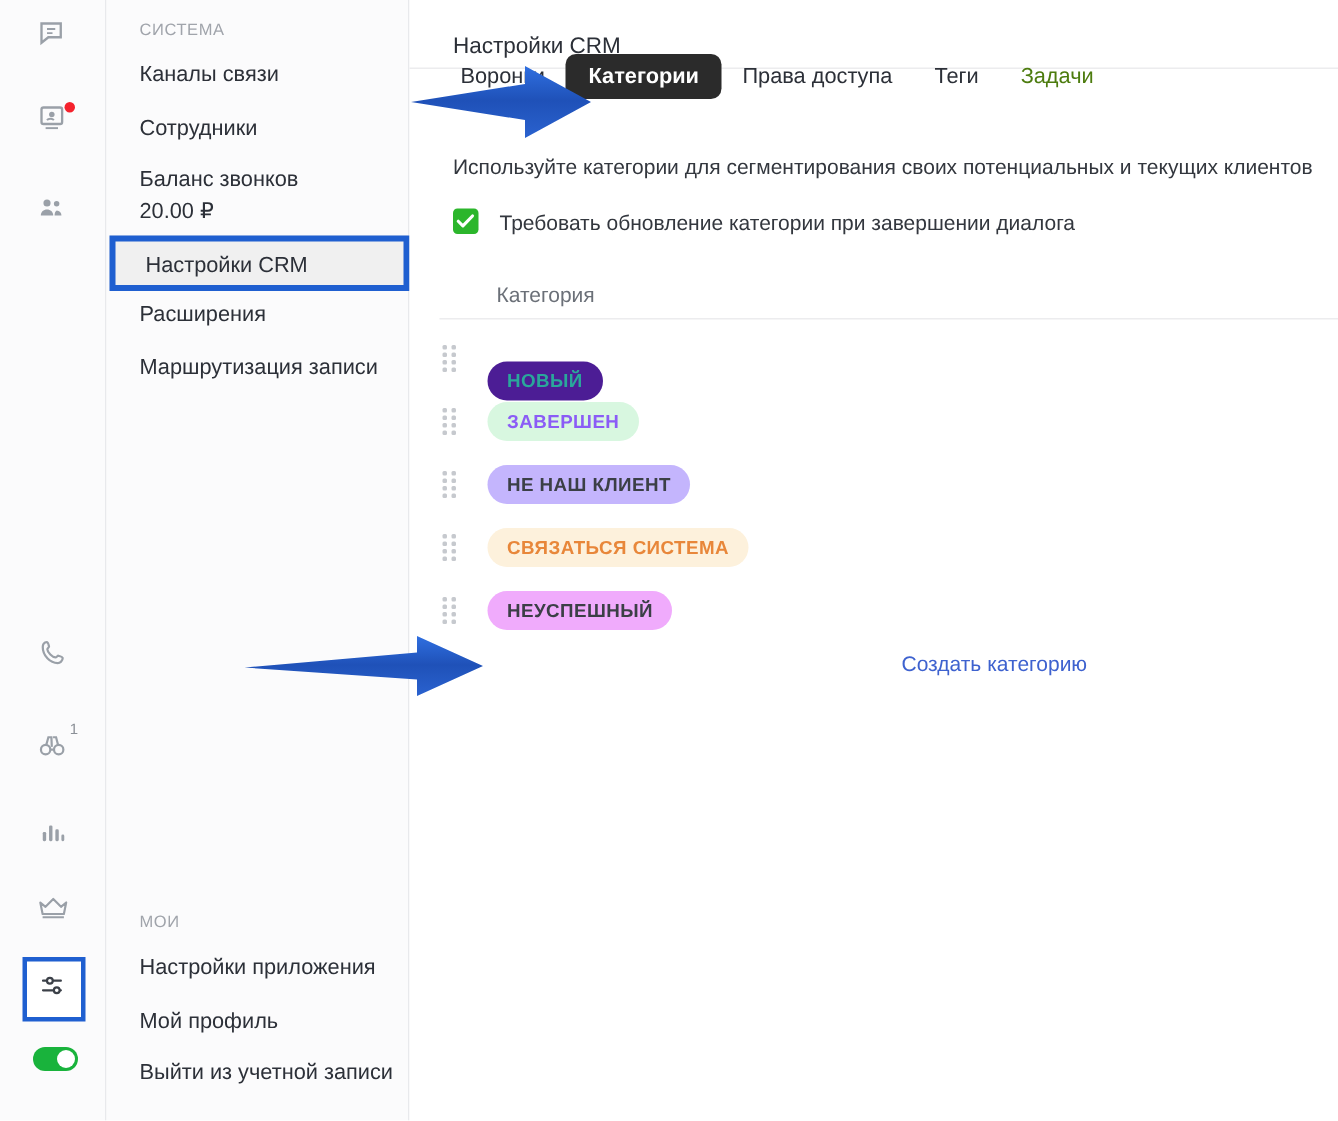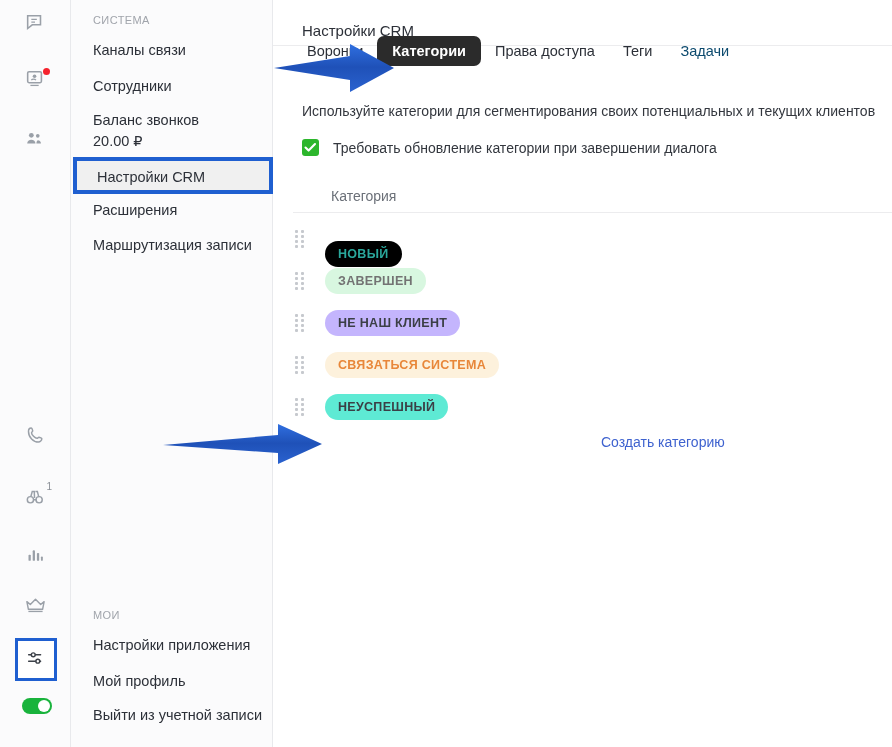--- a/index.html
+++ b/index.html
@@ -177,21 +177,21 @@
     border-radius: 6px;
     white-space: nowrap;
   }
   .tab.active {
     background: #2b2b2b;
     color: #ffffff;
     font-weight: bold;
     padding: 7px 15px;
     border-radius: 7px;
   }
-  .tab.disabled { color: #0c4a6e; }
+  .tab.disabled { color: #4d7c0f; }
 
   .subtitle {
     position: absolute;
     left: 29px;
     top: 103px;
     font-size: 14px;
     color: #33373e;
     white-space: nowrap;
   }
 
@@ -421,35 +421,35 @@
         <span class="drag-handle">
           <i></i>
             <i></i>
             <i></i>
             <i></i>
             <i></i>
             <i></i>
             <i></i>
             <i></i>
         </span>
-        <span class="chip" style="background:#000000;color:#2aa79b;margin-top:29px;">НОВЫЙ</span>
+        <span class="chip" style="background:#4c1d95;color:#2aa79b;margin-top:29px;">НОВЫЙ</span>
       </div>
 
       <div class="cat-row">
         <span class="drag-handle">
           <i></i>
             <i></i>
             <i></i>
             <i></i>
             <i></i>
             <i></i>
             <i></i>
             <i></i>
         </span>
-        <span class="chip" style="background:#d8f7e0;color:#737373;">ЗАВЕРШЕН</span>
+        <span class="chip" style="background:#d8f7e0;color:#8b5cf6;">ЗАВЕРШЕН</span>
       </div>
 
       <div class="cat-row">
         <span class="drag-handle">
           <i></i>
             <i></i>
             <i></i>
             <i></i>
             <i></i>
             <i></i>
@@ -477,21 +477,21 @@
         <span class="drag-handle">
           <i></i>
             <i></i>
             <i></i>
             <i></i>
             <i></i>
             <i></i>
             <i></i>
             <i></i>
         </span>
-        <span class="chip" style="background:#5eead4;color:#3b3f46;">НЕУСПЕШНЫЙ</span>
+        <span class="chip" style="background:#f0abfc;color:#3b3f46;">НЕУСПЕШНЫЙ</span>
       </div>
     </div>
 
     <div class="create-link">Создать категорию</div>
   </div>
 
   <svg class="arrow-svg" style="left:272px; top:42px;" width="125" height="55" viewBox="0 0 125 55">
     <defs>
       <linearGradient id="ag1" x1="0" y1="0" x2="0" y2="1">
         <stop offset="0%" stop-color="#2f6fe0"></stop>

